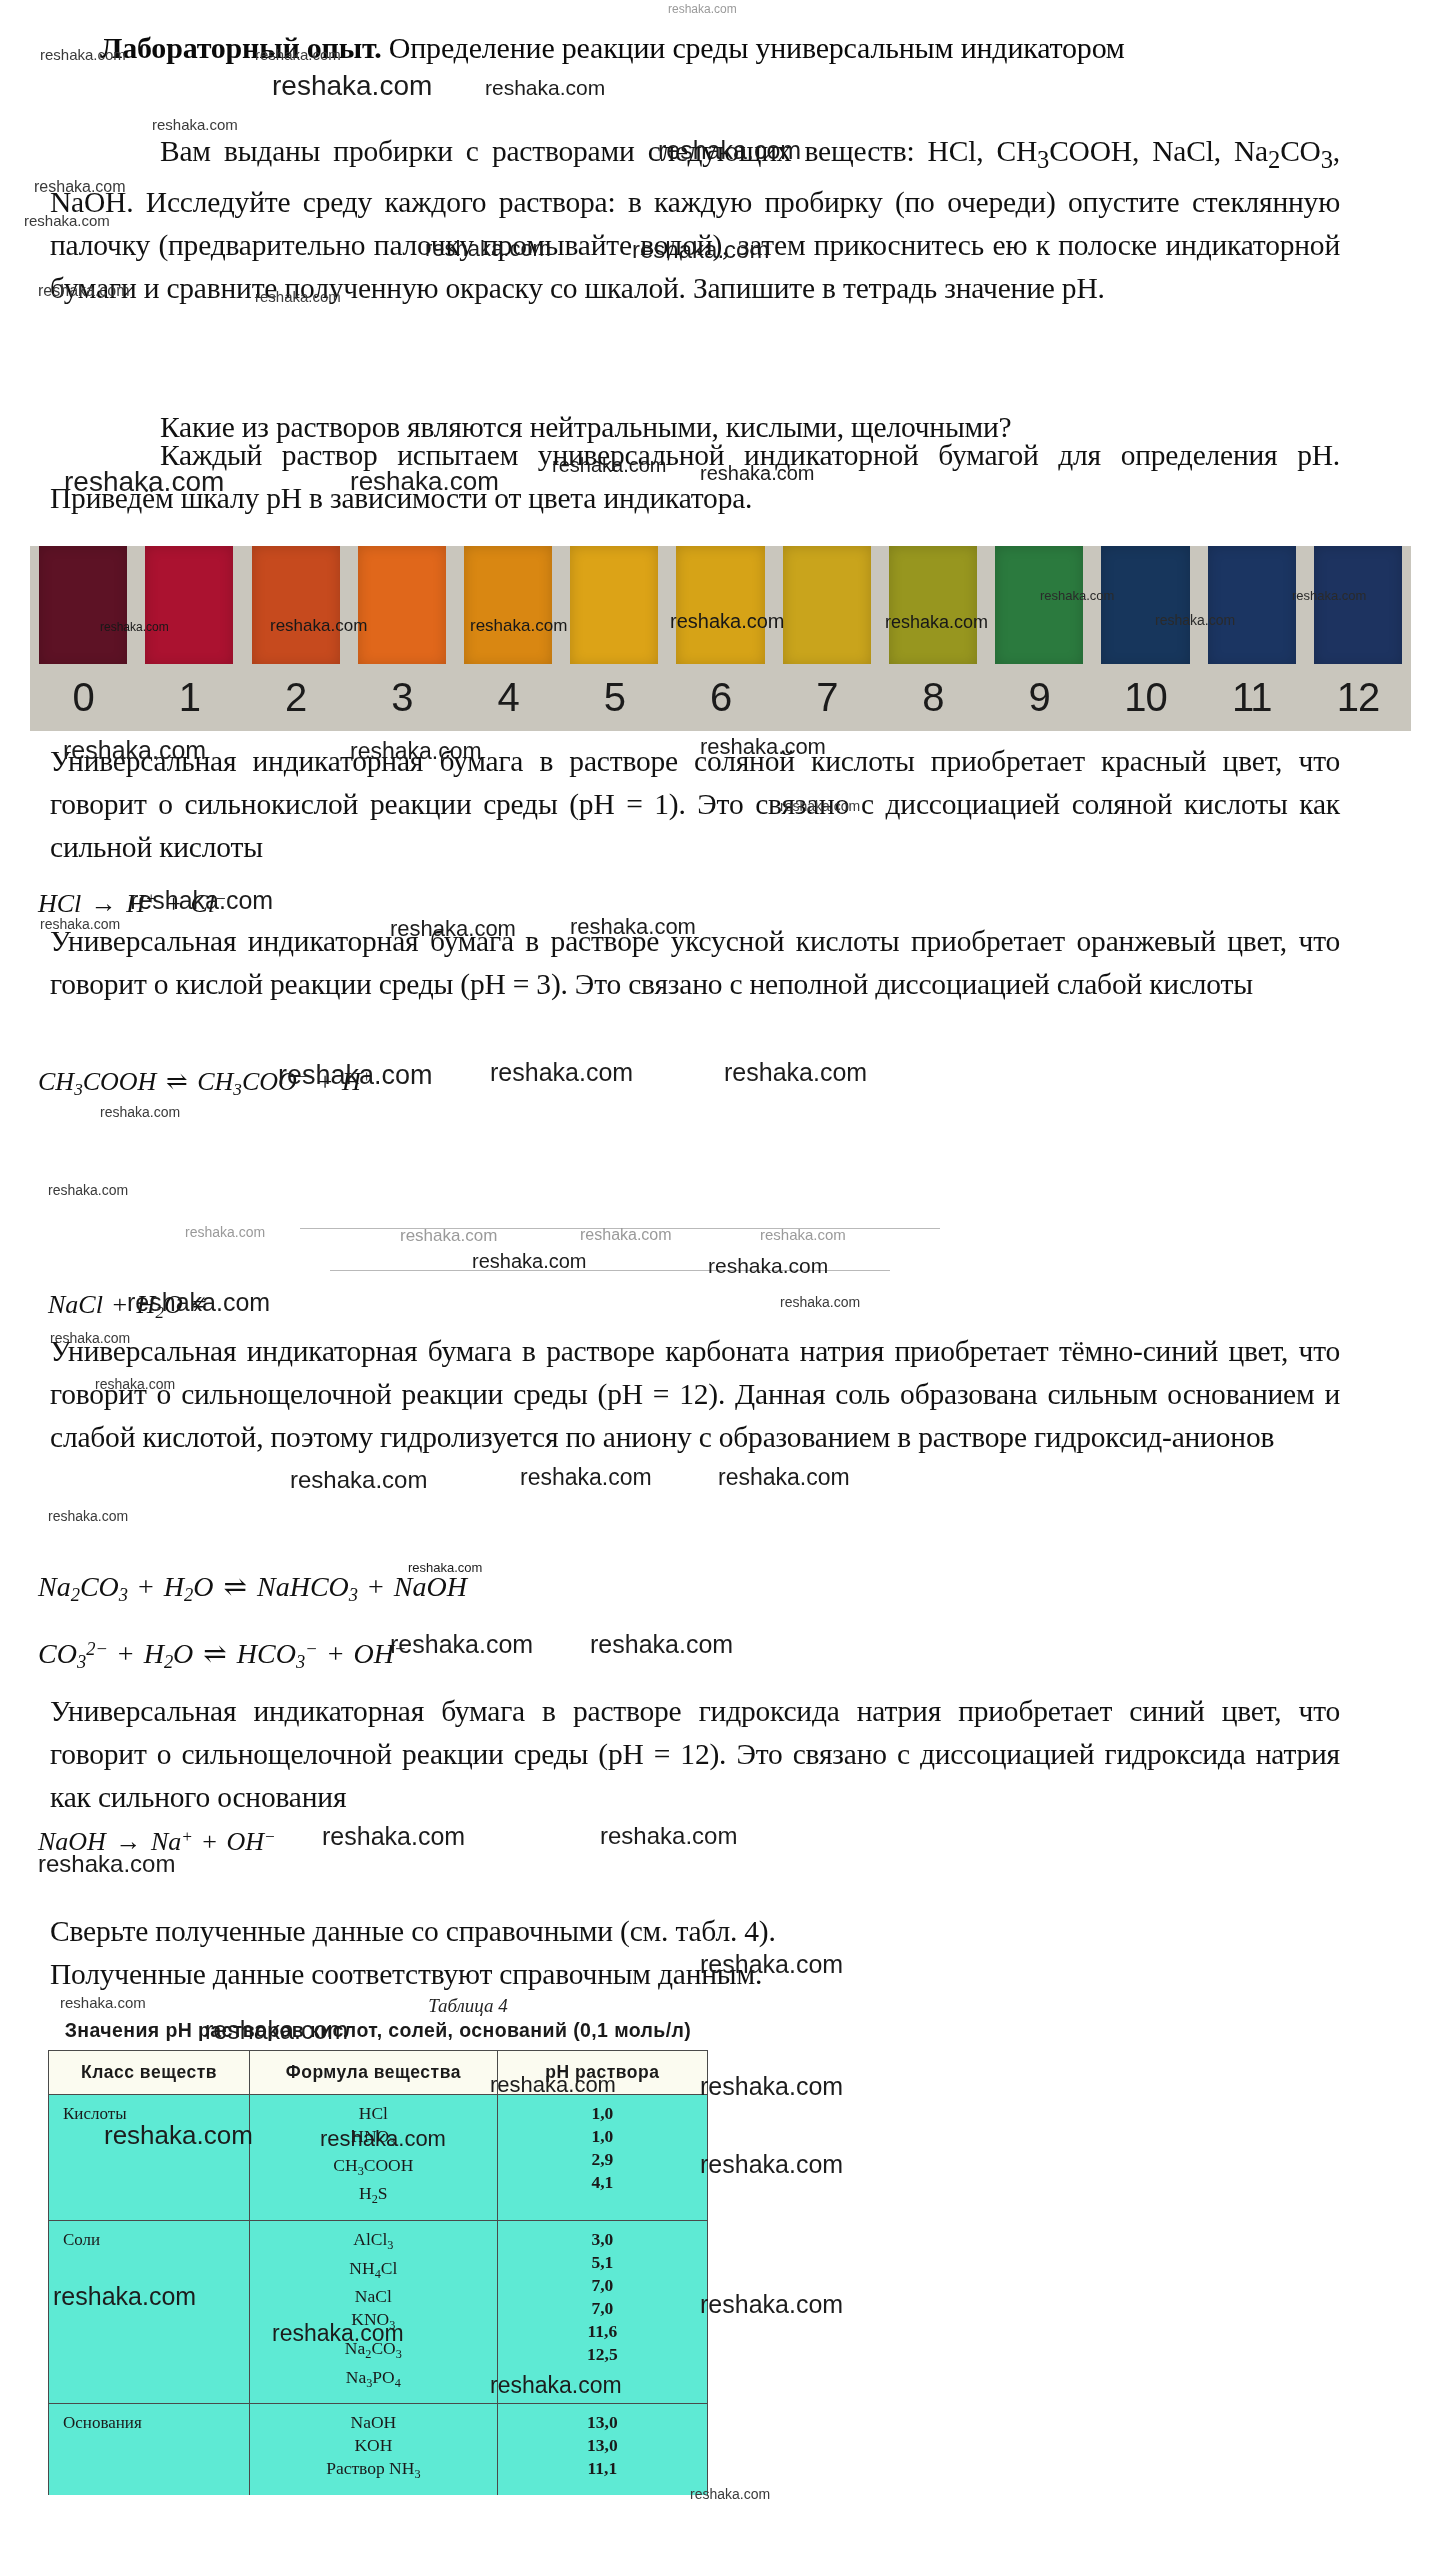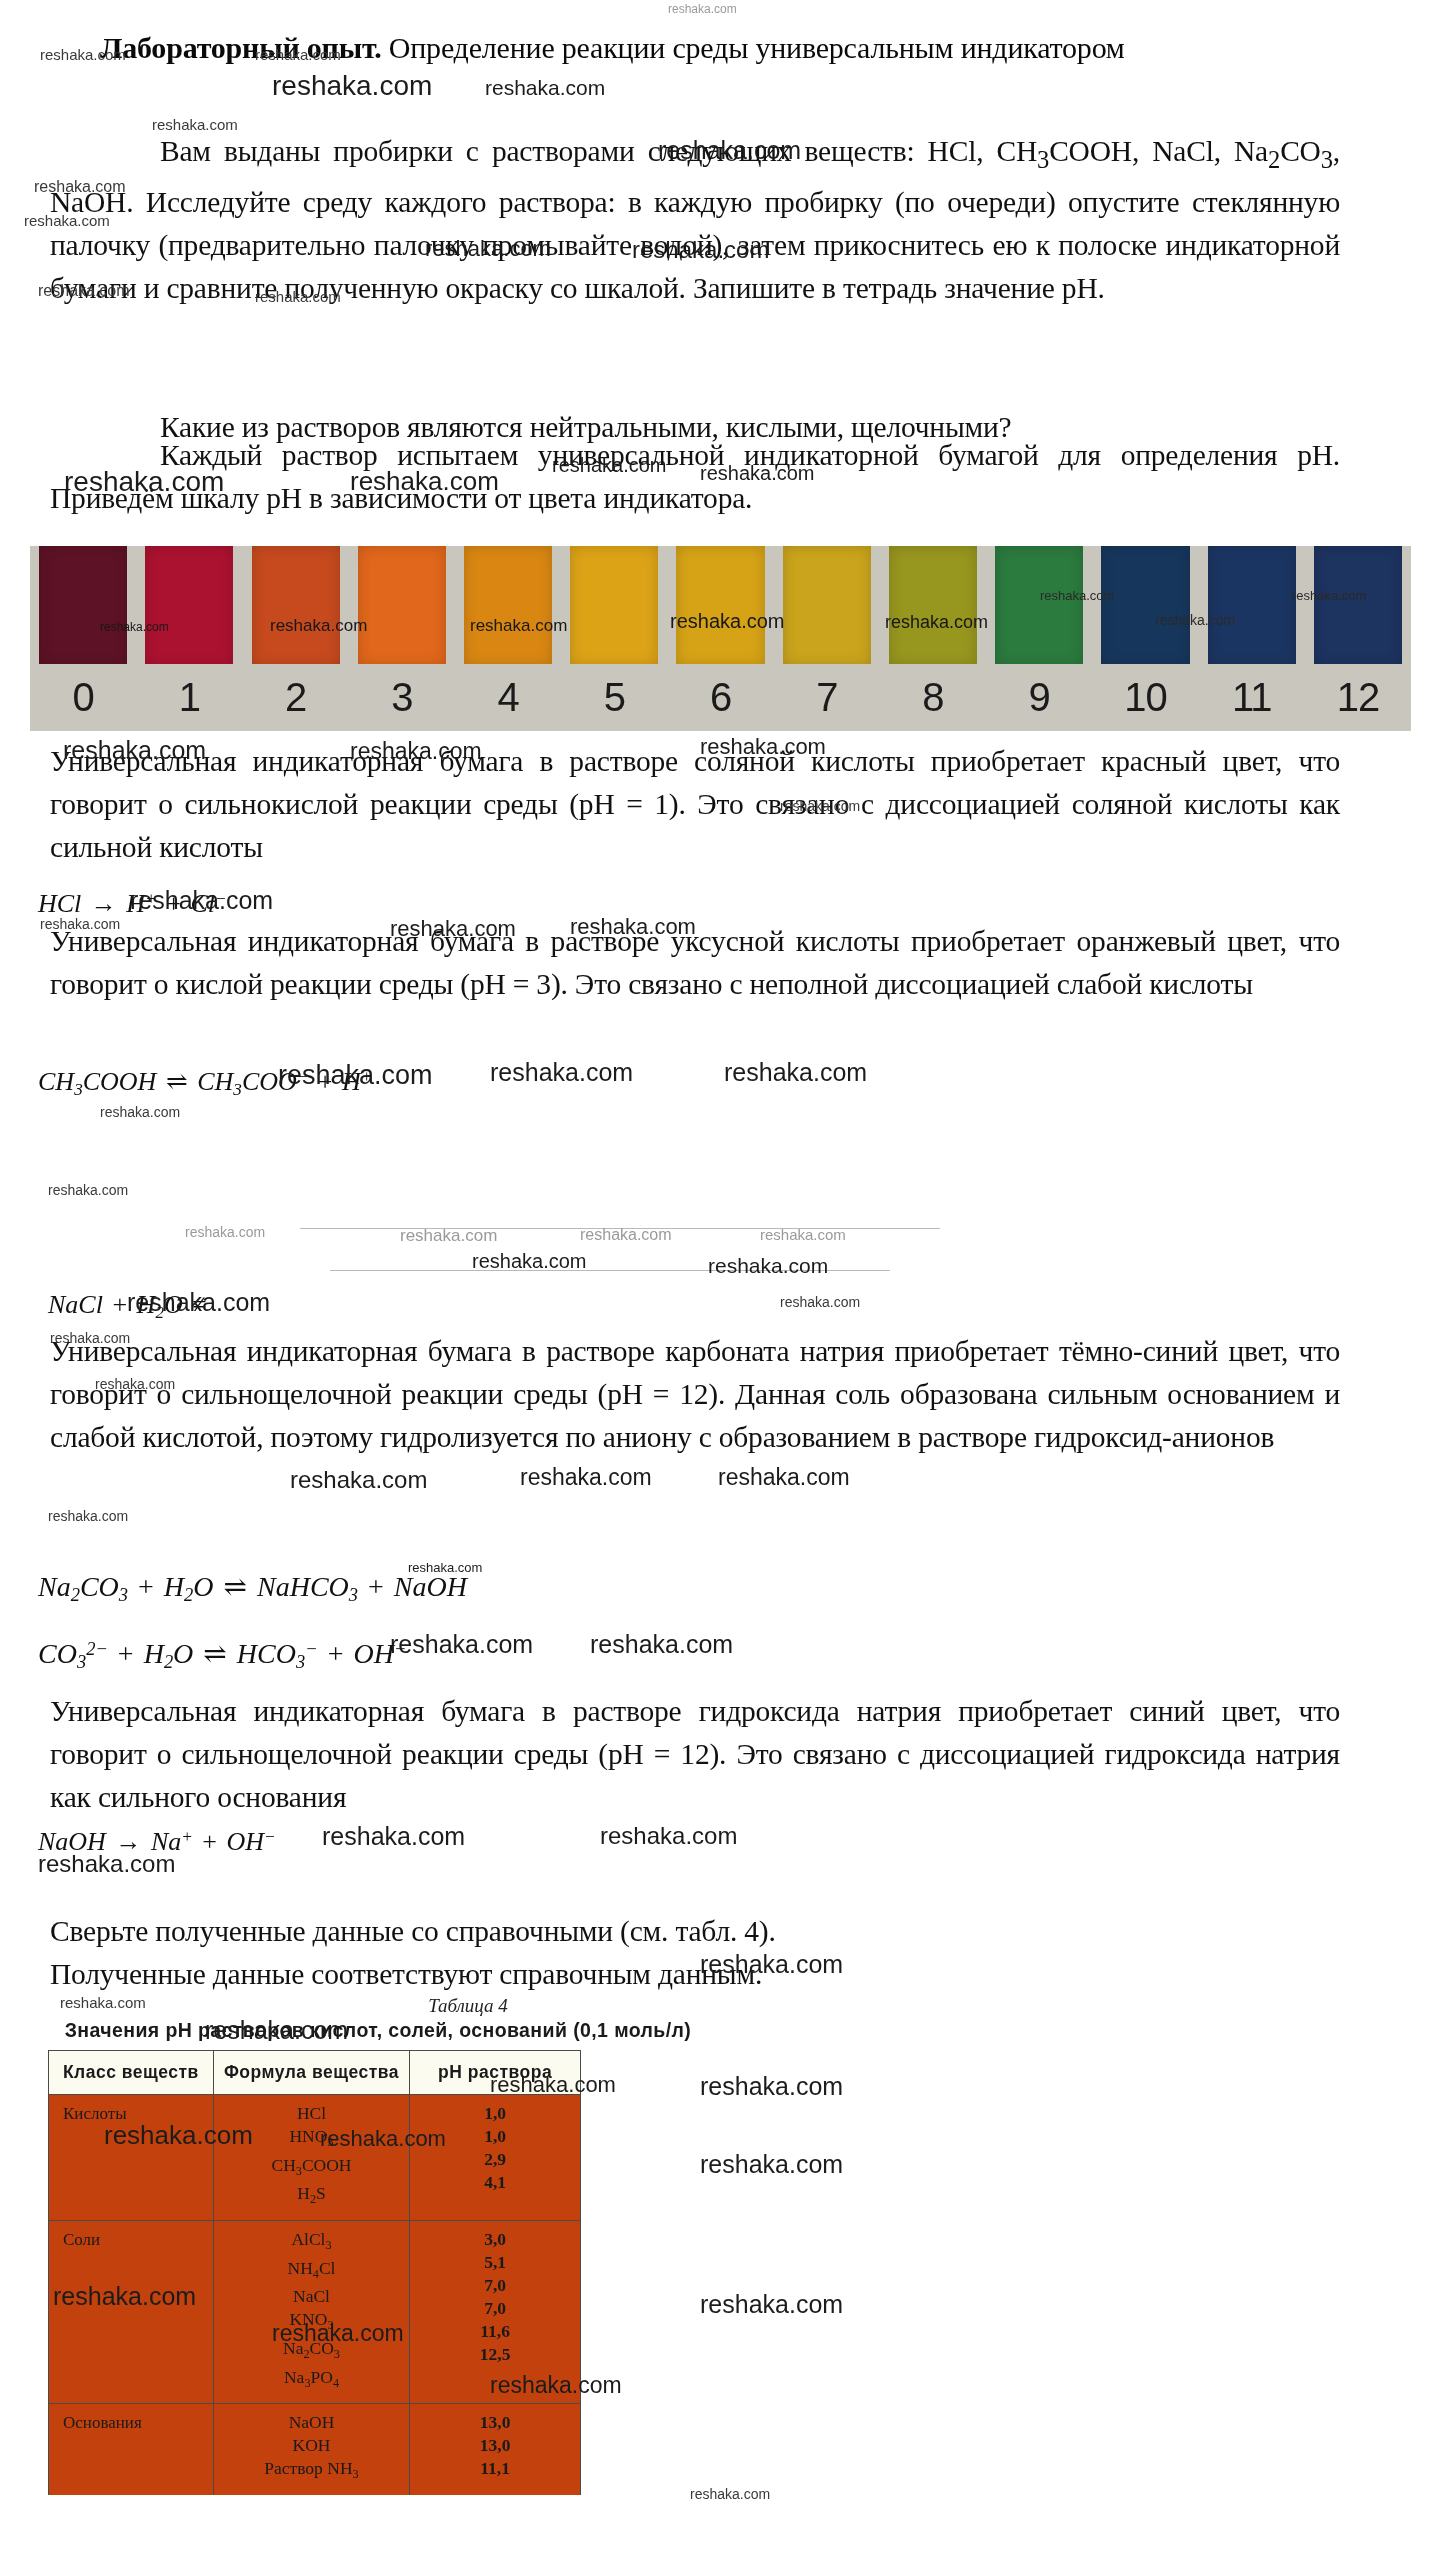--- a/index.html
+++ b/index.html
@@ -100,22 +100,22 @@
     text-align:center;
     font-family:"Liberation Sans","DejaVu Sans",sans-serif;
     font-weight:bold;
     font-size:19.5px;
     letter-spacing:.4px;
     color:#1a1a1a;
     margin-bottom:8px;
   }
   table.ref{
     border-collapse:collapse;
-    width:533px;
-    background:#c2410c;
+    width:660px;
+    background:#5eead4;
     font-size:17px;
   }
   table.ref th{
     font-family:"Liberation Sans","DejaVu Sans",sans-serif;
     font-weight:bold;
     font-size:17.5px;
     letter-spacing:.5px;
     padding:11px 4px;
     border:1px solid #4a4a4a;
     background:#fbfbf0;

